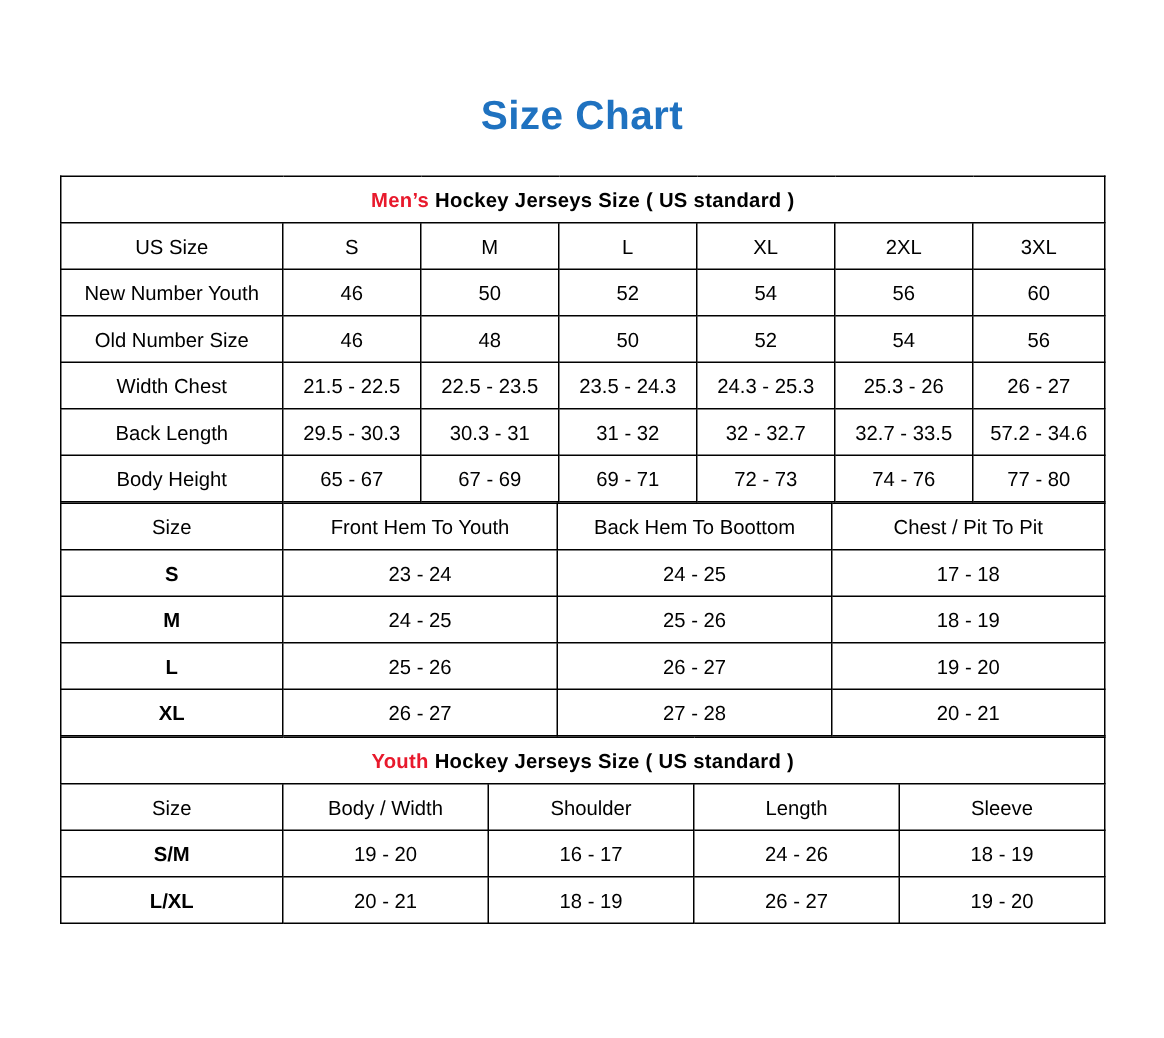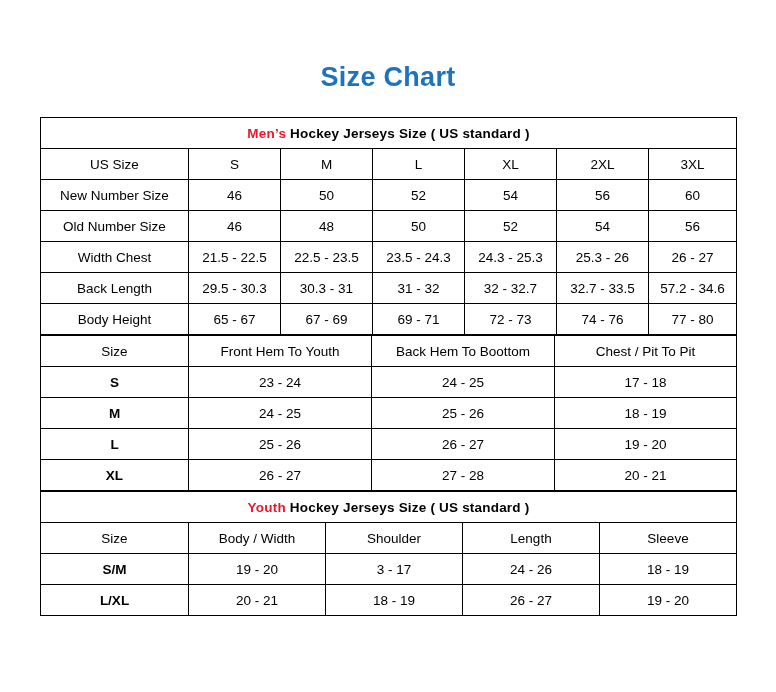--- a/index.html
+++ b/index.html
@@ -92,21 +92,21 @@
         <tr>
           <td class="col-head">US Size</td>
           <td class="col-head">S</td>
           <td class="col-head">M</td>
           <td class="col-head">L</td>
           <td class="col-head">XL</td>
           <td class="col-head">2XL</td>
           <td class="col-head">3XL</td>
         </tr>
         <tr>
-          <td class="row-head">New Number Size</td>
+          <td class="row-head">New Number Youth</td>
           <td>46</td>
           <td>50</td>
           <td>52</td>
           <td>54</td>
           <td>56</td>
           <td>60</td>
         </tr>
         <tr>
           <td class="row-head">Old Number Size</td>
           <td>46</td>
@@ -202,21 +202,21 @@
         <tr>
           <td class="col-head">Size</td>
           <td class="col-head">Body / Width</td>
           <td class="col-head">Shoulder</td>
           <td class="col-head">Length</td>
           <td class="col-head">Sleeve</td>
         </tr>
         <tr>
           <td class="row-head-bold">S/M</td>
           <td>19 - 20</td>
-          <td>3 - 17</td>
+          <td>16 - 17</td>
           <td>24 - 26</td>
           <td>18 - 19</td>
         </tr>
         <tr>
           <td class="row-head-bold">L/XL</td>
           <td>20 - 21</td>
           <td>18 - 19</td>
           <td>26 - 27</td>
           <td>19 - 20</td>
         </tr>

